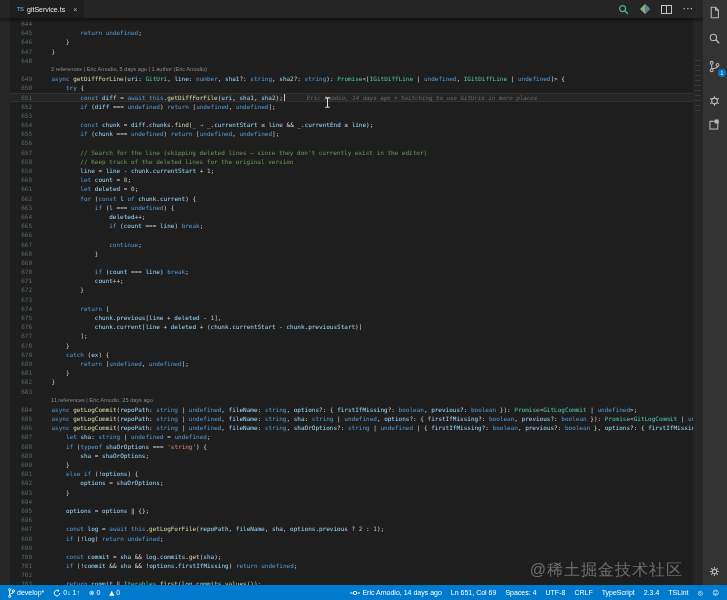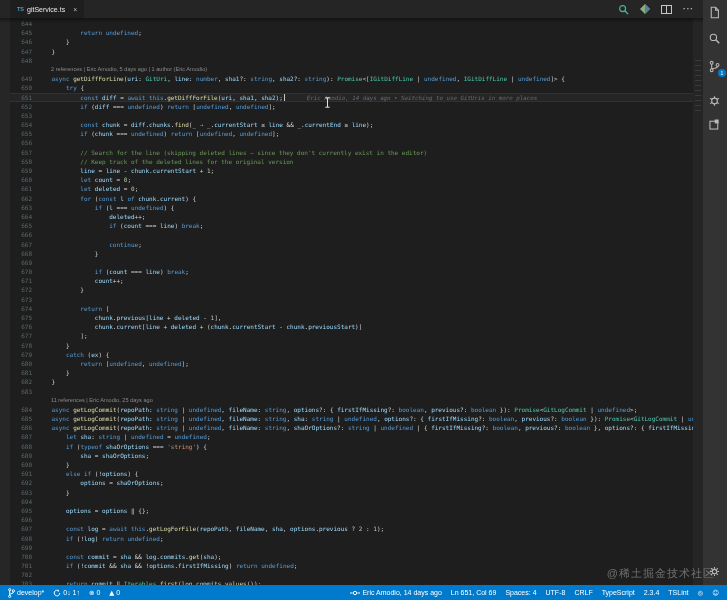--- a/index.html
+++ b/index.html
@@ -39,21 +39,21 @@
   .badge{position:absolute;right:-4px;bottom:-3px;width:8px;height:8px;border-radius:50%;background:#007acc;color:#fff;
          font-size:5px;line-height:8px;text-align:center;font-family:"Liberation Sans",sans-serif;}
   
   .statusbar{position:absolute;left:0;right:0;bottom:0;height:15px;background:#007acc;color:#fff;
              font-size:7px;display:flex;align-items:center;justify-content:space-between;padding:0 8px;z-index:6;
              font-family:"Liberation Sans","DejaVu Sans",sans-serif;}
   .sgroup{display:flex;align-items:center;gap:9px;}
   .sitem{display:flex;align-items:center;gap:2px;white-space:nowrap;cursor:pointer;}
   .glyph{font-family:"DejaVu Sans",sans-serif;font-size:6.5px;}
   
-  .watermark{position:absolute;right:12px;bottom:19px;color:rgba(195,195,195,.48);font-size:11px;letter-spacing:1px;z-index:7;}
+  .watermark{position:absolute;right:44px;bottom:19px;color:rgba(195,195,195,.48);font-size:16px;letter-spacing:1px;z-index:7;}
   .mousecursor{position:absolute;left:324px;top:94px;z-index:9;}
 </style>
 </head>
 <body>
 
 <div class="window">
 
   <div class="tabbar">
     <div class="tab">
       <span class="tabicon">TS</span>

